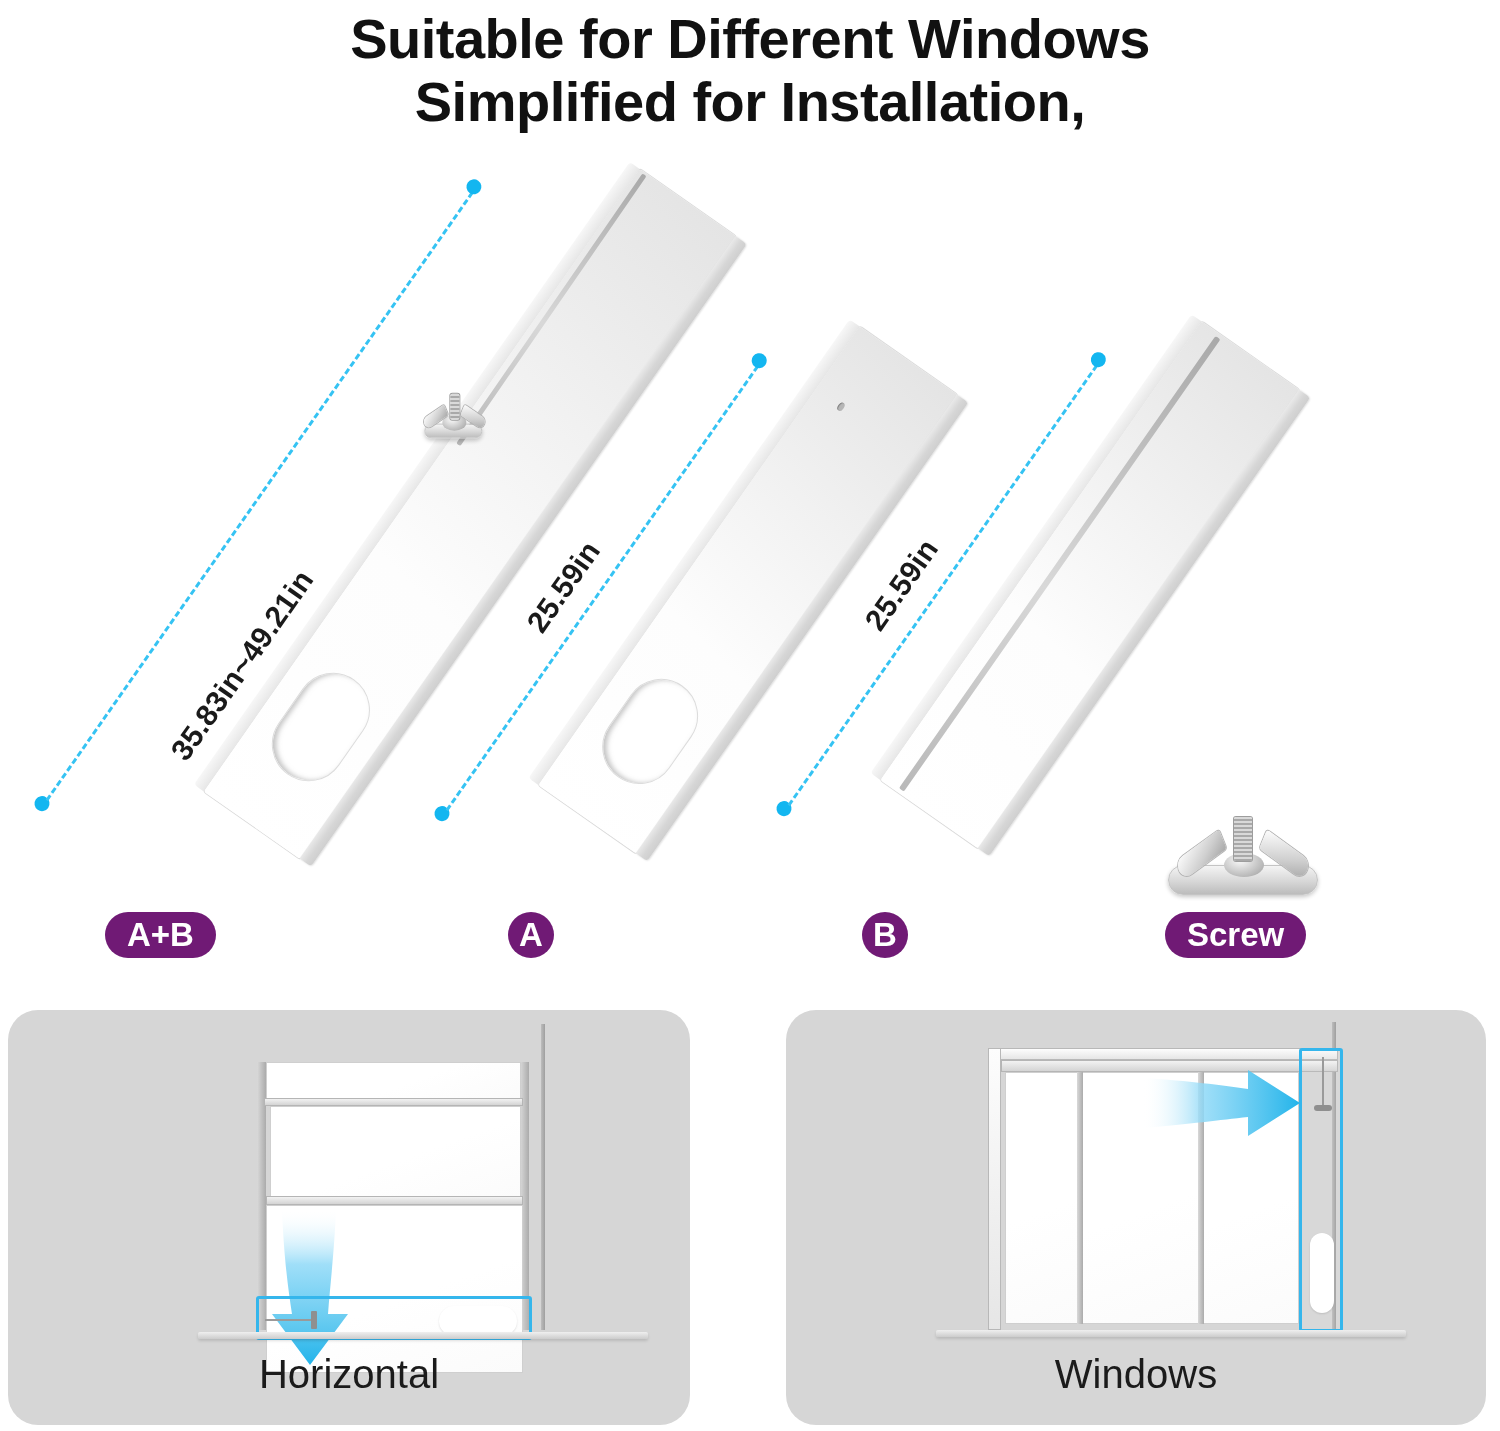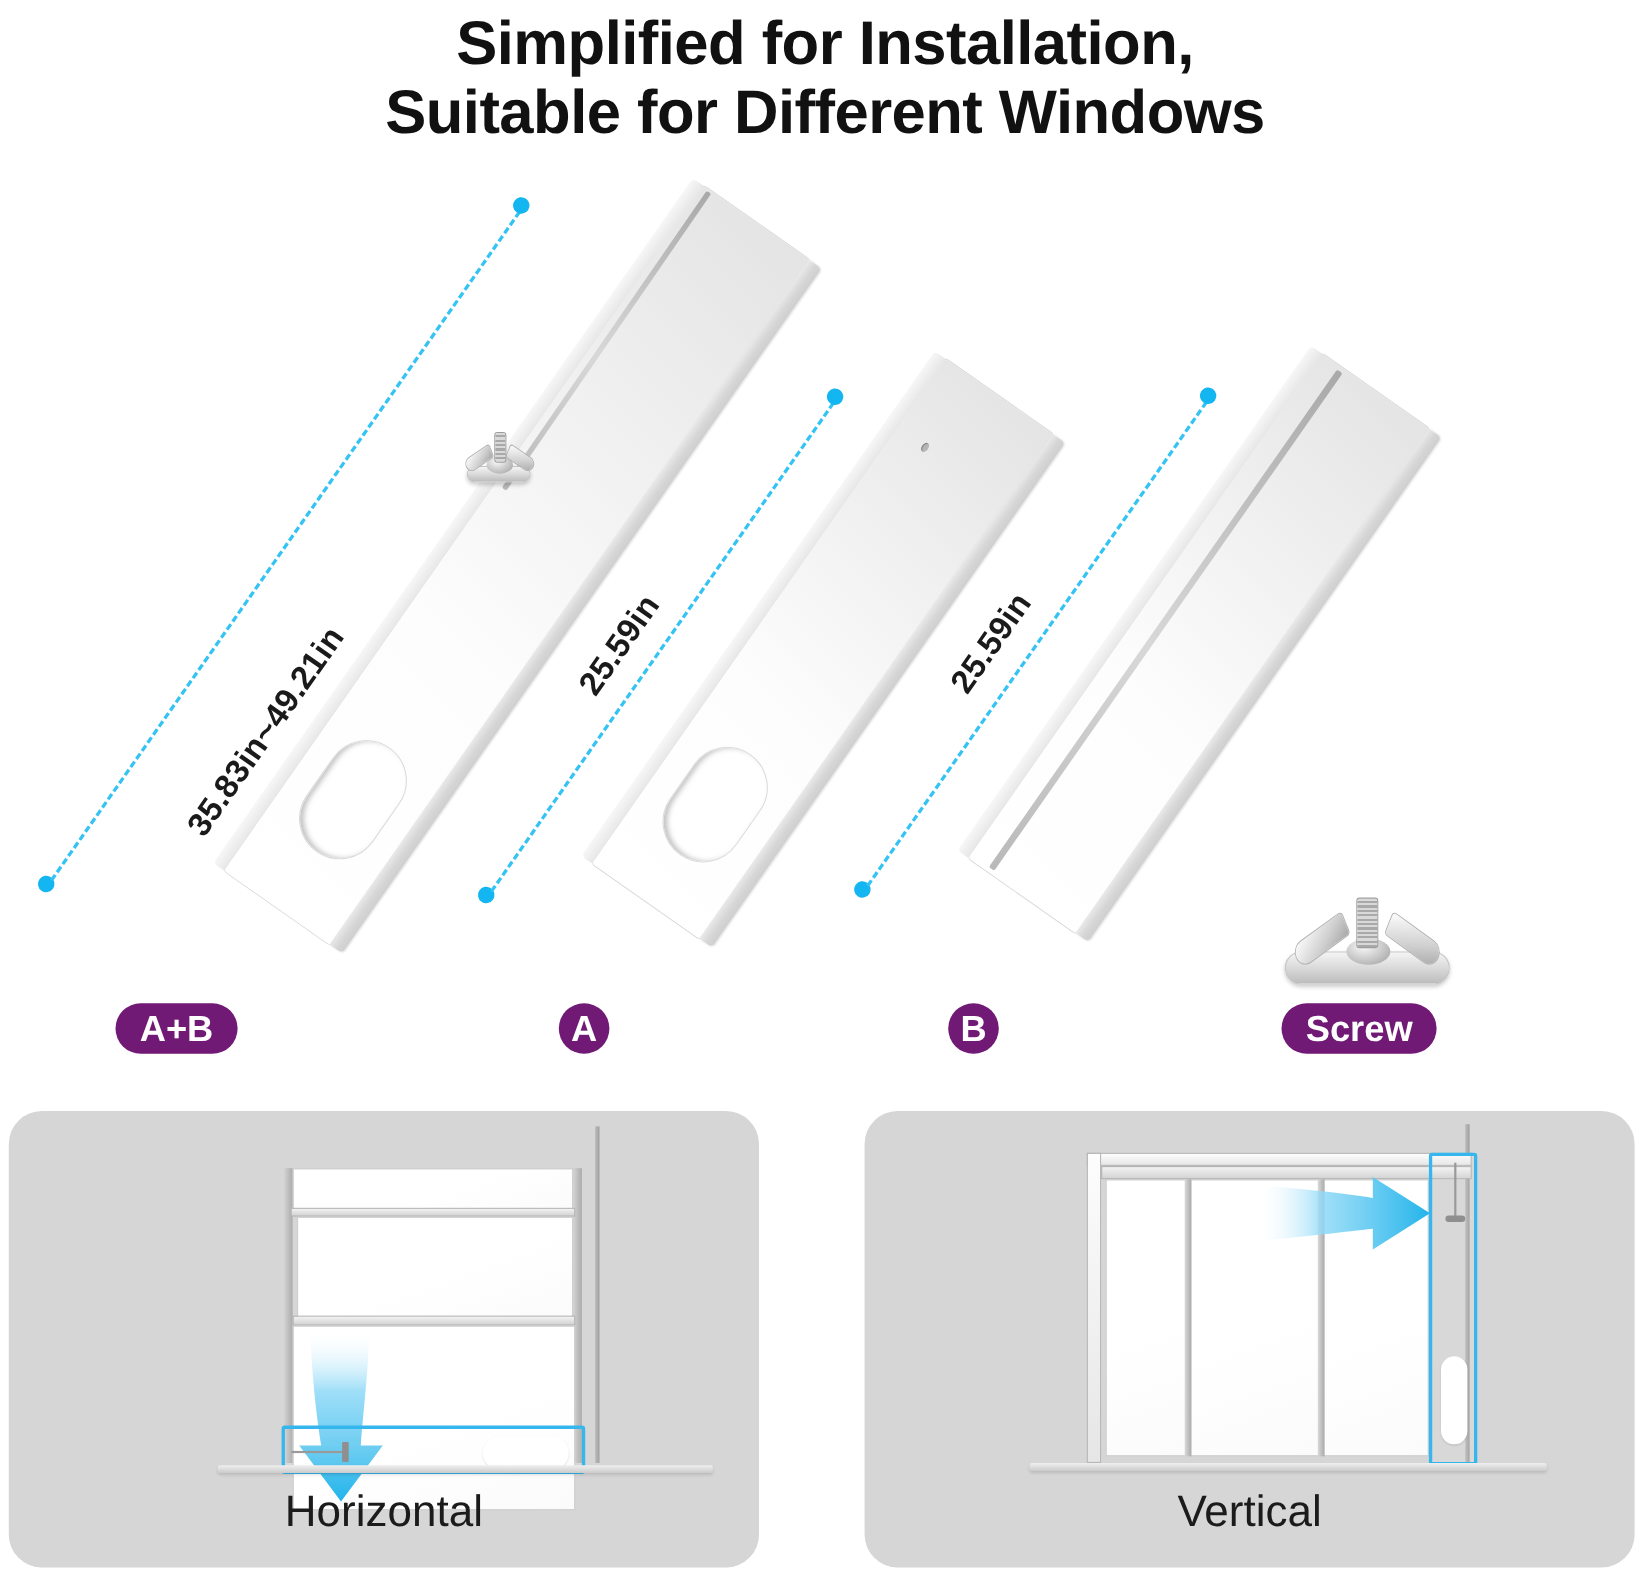--- a/index.html
+++ b/index.html
@@ -204,22 +204,22 @@
   
   .arrow-down{ position:absolute; }
   .arrow-right{ position:absolute; }
 </style>
 </head>
 <body>
 
 <div id="root">
 
   <div class="title-block">
+    <div class="title-line">Suitable for Different Windows</div>
     <div class="title-line">Simplified for Installation,</div>
-    <div class="title-line">Suitable for Different Windows</div>
   </div>
 
   <div class="parts-stage">
 
     <div class="measure" style="left:40px; top:655px; width:760px; transform:rotate(-55deg);">
       <div class="dot a"></div>
       <div class="dash"></div>
       <div class="dot b"></div>
     </div>
     <div class="measure-label" style="left:178px; top:590px; transform:rotate(-55deg);">35.83in~49.21in</div>
@@ -362,16 +362,16 @@
 
       <div class="installed" style="left:513px; top:38px; width:44px; height:284px;">
         <div class="mini-rod" style="left:20px; top:6px; width:2px; height:50px; background:#9a9a9a;"></div>
         <div class="mini-screw" style="left:12px; top:54px; width:18px; height:6px; border-radius:3px;"></div>
         <div class="vent" style="left:8px; bottom:16px; width:24px; height:80px;"></div>
       </div>
 
       <div class="sill" style="left:150px; top:320px; width:470px; height:7px;"></div>
     </div>
 
-    <div class="card-caption" style="top:342px;">Vertical</div>
+    <div class="card-caption" style="top:342px;">Windows</div>
   </div>
 
 </div>
 
 </body></html>

